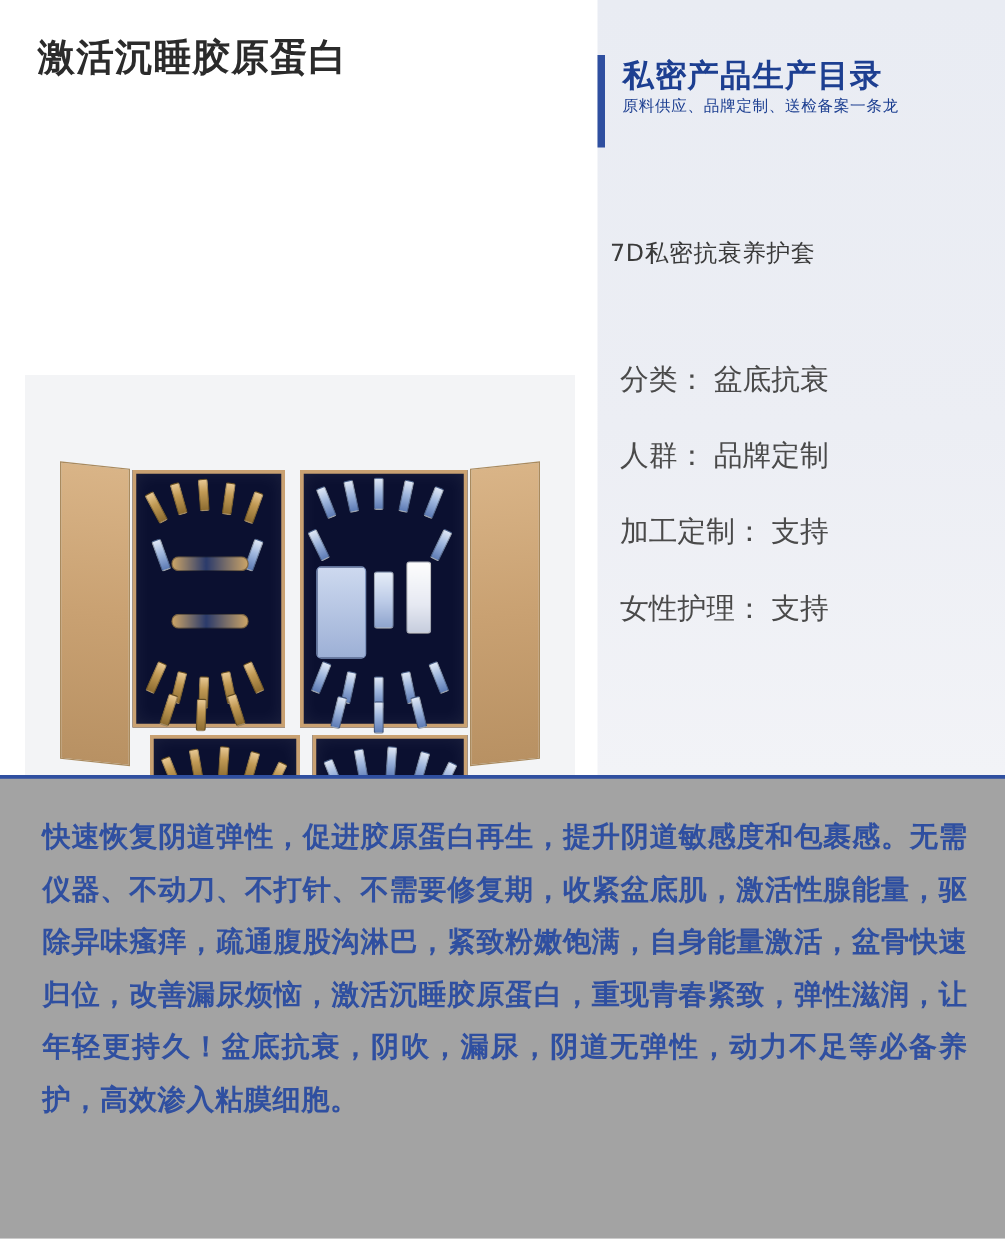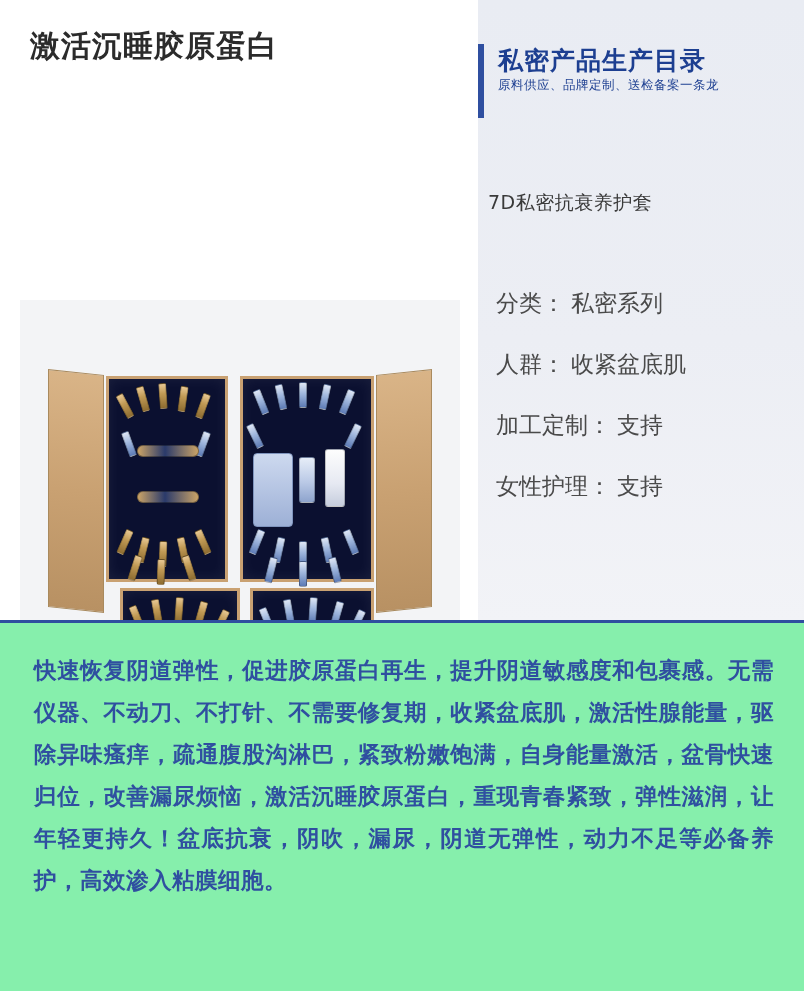--- a/index.html
+++ b/index.html
@@ -173,21 +173,21 @@
   .spec-key { white-space: nowrap; }
   .spec-val { margin-left: 6px; white-space: nowrap; }
 
   
   .bottom {
     position: absolute;
     left: 0;
     top: 620px;
     width: 804px;
     height: 371px;
-    background: #86efac;
+    background: #a3a3a3;
     border-top: 3px solid #2f4fa0;
     padding: 26px 30px 0 34px;
   }
   .desc {
     font-size: 22.5px;
     line-height: 42px;
     font-weight: bold;
     color: #2f4fa0;
     letter-spacing: 0.5px;
     text-align: justify;
@@ -272,25 +272,25 @@
         <div class="ribbon-bar"></div>
         <div class="ribbon-title">私密产品生产目录</div>
         <div class="ribbon-sub">原料供应、品牌定制、送检备案一条龙</div>
       </div>
 
       <div class="product-title">7D私密抗衰养护套</div>
 
       <div class="specs">
         <div class="spec-row">
           <span class="spec-key">分类：</span>
-          <span class="spec-val">私密系列</span>
+          <span class="spec-val">盆底抗衰</span>
         </div>
         <div class="spec-row">
           <span class="spec-key">人群：</span>
-          <span class="spec-val">收紧盆底肌</span>
+          <span class="spec-val">品牌定制</span>
         </div>
         <div class="spec-row">
           <span class="spec-key">加工定制：</span>
           <span class="spec-val">支持</span>
         </div>
         <div class="spec-row">
           <span class="spec-key">女性护理：</span>
           <span class="spec-val">支持</span>
         </div>
       </div>

